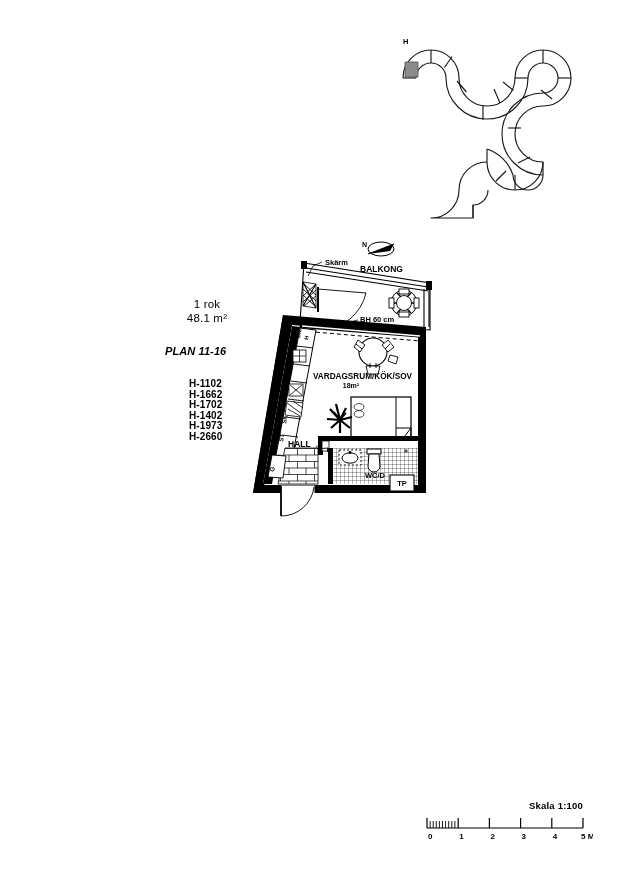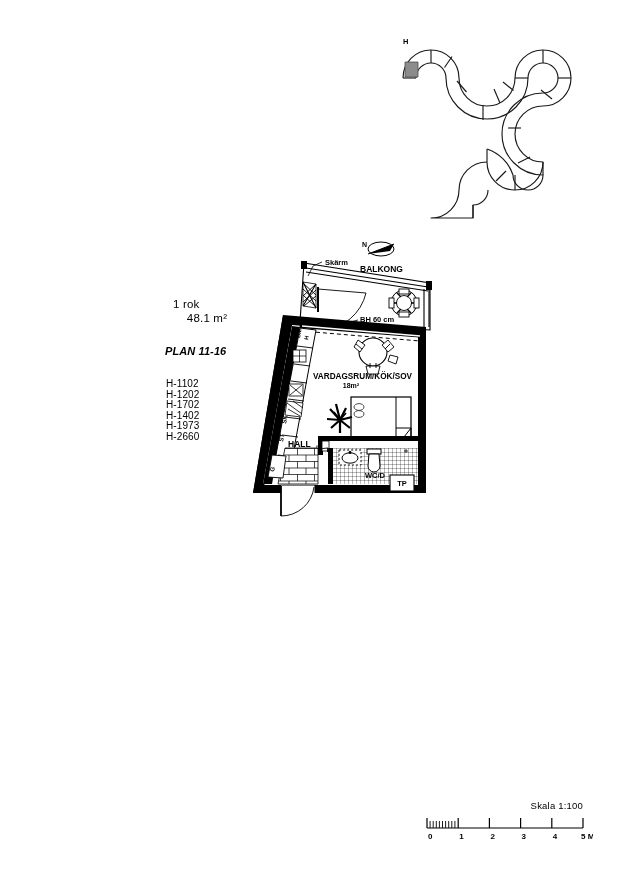--- a/index.html
+++ b/index.html
@@ -21,20 +21,21 @@
   .abs { position: absolute; }
 
   
   #info-block {
     left: 165px;
     top: 297px;
     width: 120px;
   }
   #unit-type {
     font-size: 11.5px;
+    text-align: center;
     width: 68px;
     margin-left: 8px;
     line-height: 14px;
     letter-spacing: 0.2px;
   }
   #unit-area {
     font-size: 11.5px;
     text-align: center;
     width: 68px;
     margin-left: 8px;
@@ -44,36 +45,36 @@
   #plan-label {
     font-size: 11px;
     font-weight: bold;
     margin-top: 20px;
     letter-spacing: 0.1px;
     font-style: italic;
   }
   #unit-list {
     margin-top: 22px;
     font-size: 10px;
-    font-weight: normal;
+    font-weight: bold;
     line-height: 10.6px;
-    margin-left: 1px;
+    margin-left: 24px;
     letter-spacing: 0.1px;
   }
   #unit-list div { white-space: nowrap; }
 
   
   #scale-wrap {
     left: 423px;
     top: 800px;
     width: 170px;
   }
   #scale-title {
     font-size: 9.5px;
-    font-weight: normal;
+    font-weight: bold;
     text-align: right;
     width: 160px;
     margin-bottom: 1px;
     letter-spacing: 0.2px;
   }
   #scale-svg { display: block; }
 
   
   #plan-svg { left: 0; top: 0; }
   #site-svg { left: 0; top: 0; }
@@ -145,21 +146,21 @@
     <path d="M 405,62 L 418,62 L 418,77 L 405,77 Z" fill="#8c8c8c" stroke="#4d4d4d" stroke-width="0.8"></path>
     <text class="plan-text" x="403" y="44" font-size="7.5" font-weight="bold">H</text>
   </svg>
 
   <div id="info-block" class="abs">
     <div id="unit-type">1 rok</div>
     <div id="unit-area">48.1 m²</div>
     <div id="plan-label">PLAN 11-16</div>
     <div id="unit-list">
       <div>H-1102</div>
-      <div>H-1202</div>
+      <div>H-1662</div>
       <div>H-1702</div>
       <div>H-1402</div>
       <div>H-1973</div>
       <div>H-2660</div>
     </div>
   </div>
 
   <svg id="plan-svg" class="abs" width="639" height="890">
 
     <defs>

